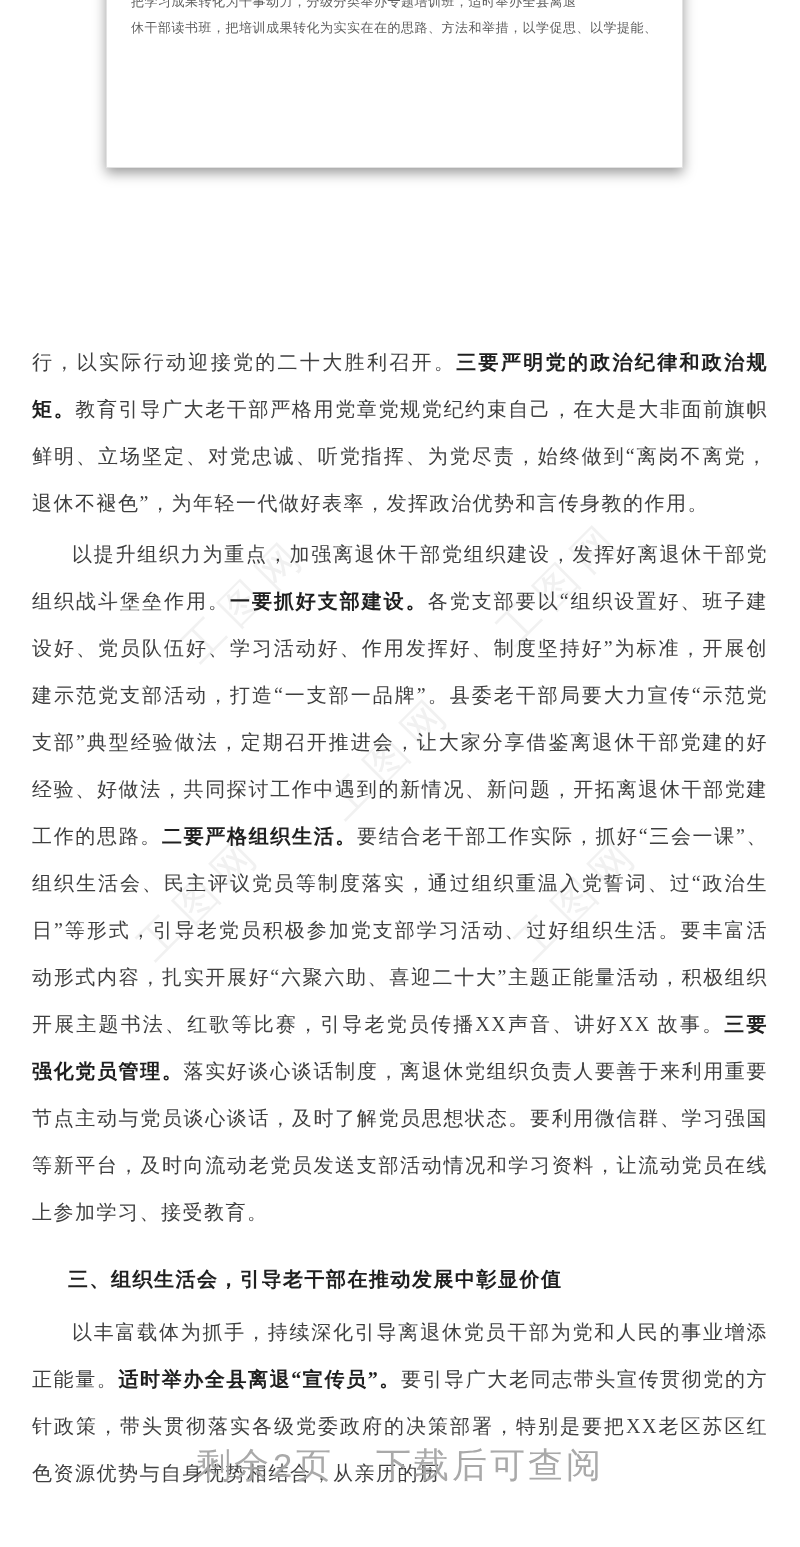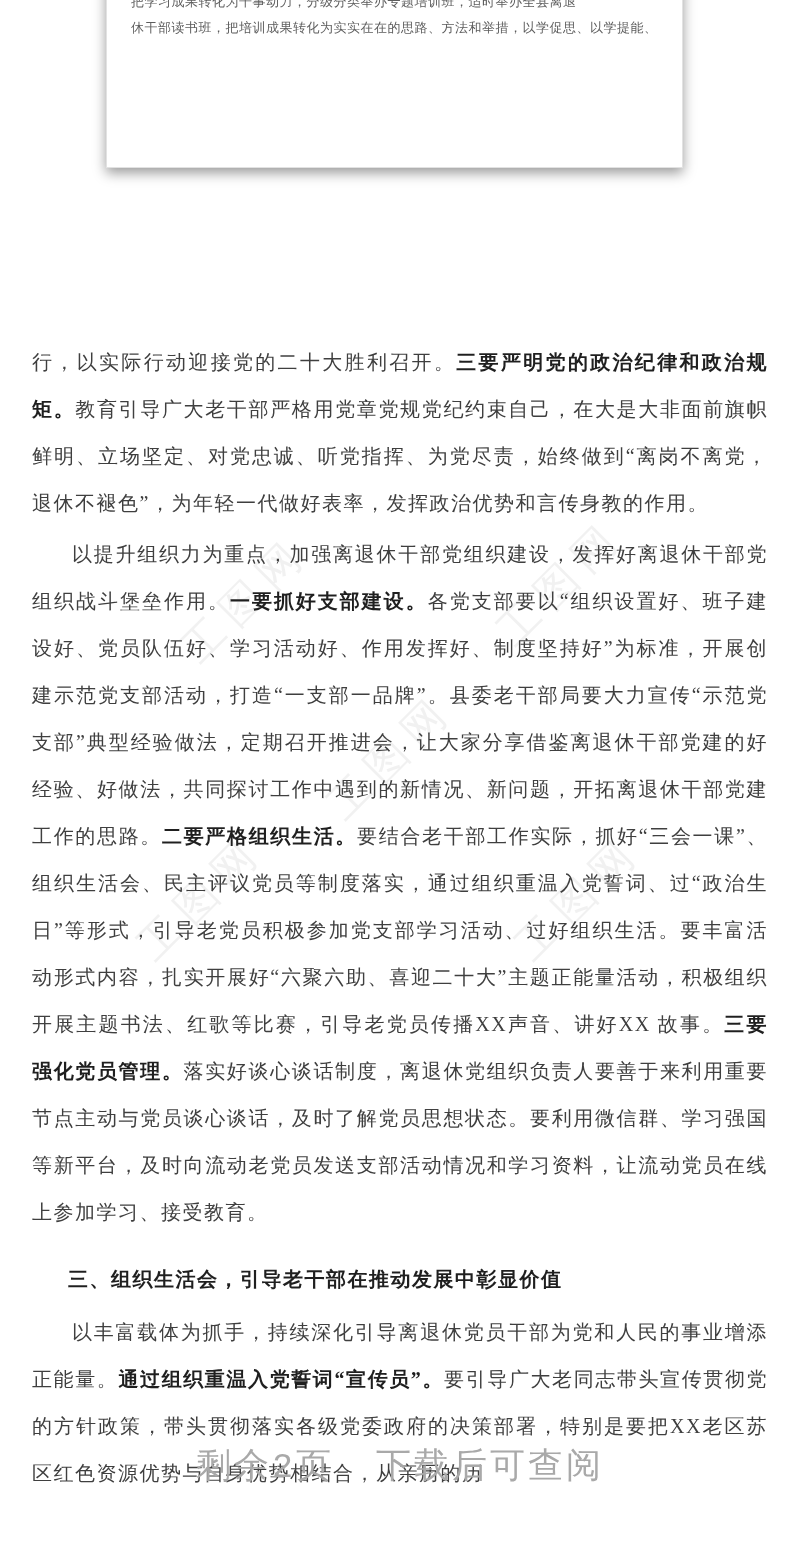--- a/index.html
+++ b/index.html
@@ -109,21 +109,21 @@
 
   <div class="doc-body">
 
     <p class="para"><span>行，以实际行动迎接党的二十大胜利召开。</span><span class="b">三要严明党的政治纪律和政治规矩。</span><span>教育引导广大老干部严格用党章党规党纪约束自己，在大是大非面前旗帜鲜明、立场坚定、对党忠诚、听党指挥、为党尽责，始终做到“离岗不离党，退休不褪色”，为年轻一代做好表率，发挥政治优势和言传身教的作用。</span></p>
 
 
     <p class="para indent"><span>以提升组织力为重点，加强离退休干部党组织建设，发挥好离退休干部党组织战斗堡垒作用。</span><span class="b">一要抓好支部建设。</span><span>各党支部要以“组织设置好、班子建设好、党员队伍好、学习活动好、作用发挥好、制度坚持好”为标准，开展创建示范党支部活动，打造“一支部一品牌”。县委老干部局要大力宣传“示范党支部”典型经验做法，定期召开推进会，让大家分享借鉴离退休干部党建的好经验、好做法，共同探讨工作中遇到的新情况、新问题，开拓离退休干部党建工作的思路。</span><span class="b">二要严格组织生活。</span><span>要结合老干部工作实际，抓好“三会一课”、组织生活会、民主评议党员等制度落实，通过组织重温入党誓词、过“政治生日”等形式，引导老党员积极参加党支部学习活动、过好组织生活。要丰富活动形式内容，扎实开展好“六聚六助、喜迎二十大”主题正能量活动，积极组织开展主题书法、红歌等比赛，引导老党员传播XX声音、讲好XX 故事。</span><span class="b">三要强化党员管理。</span><span>落实好谈心谈话制度，离退休党组织负责人要善于来利用重要节点主动与党员谈心谈话，及时了解党员思想状态。要利用微信群、学习强国等新平台，及时向流动老党员发送支部活动情况和学习资料，让流动党员在线上参加学习、接受教育。</span></p>
 
     <h3 class="h">三、组织生活会，引导老干部在推动发展中彰显价值</h3>
 
-    <p class="para indent"><span>以丰富载体为抓手，持续深化引导离退休党员干部为党和人民的事业增添正能量。</span><span class="b">通过组织重温入党誓词“宣传员”。</span><span>要引导广大老同志带头宣传贯彻党的方针政策，带头贯彻落实各级党委政府的决策部署，特别是要把XX老区苏区红色资源优势与自身优势相结合，从亲历的历</span></p>
+    <p class="para indent"><span>以丰富载体为抓手，持续深化引导离退休党员干部为党和人民的事业增添正能量。</span><span class="b">适时举办全县离退“宣传员”。</span><span>要引导广大老同志带头宣传贯彻党的方针政策，带头贯彻落实各级党委政府的决策部署，特别是要把XX老区苏区红色资源优势与自身优势相结合，从亲历的历</span></p>
 
   </div>
 
   <div class="footer-banner">
     <span>剩余2页</span><span class="hint-gap"></span><span>下载后可查阅</span>
   </div>
 
 </div>
 
 </body></html>

